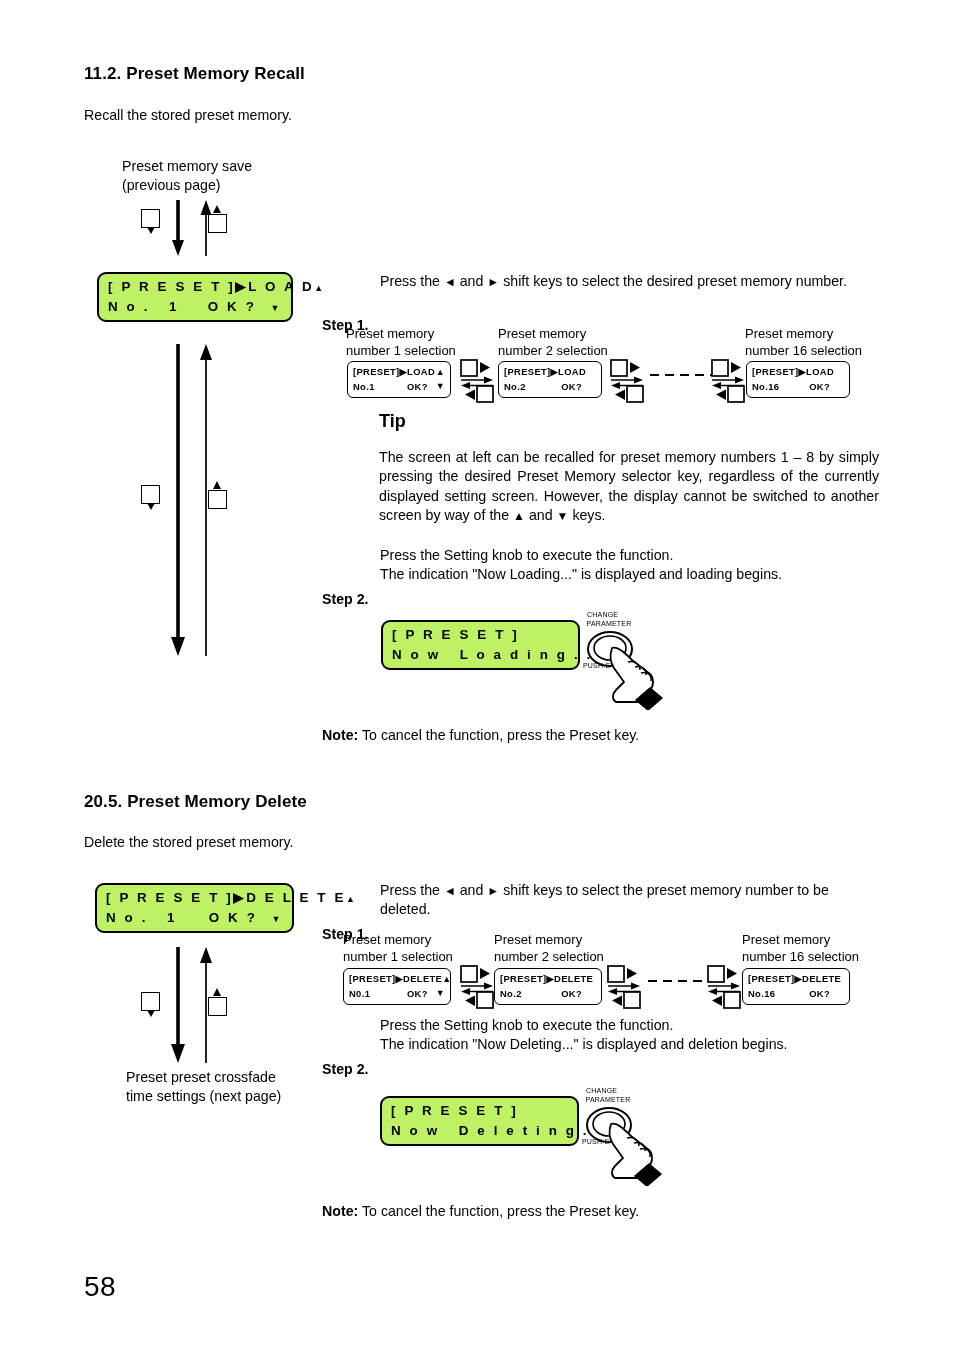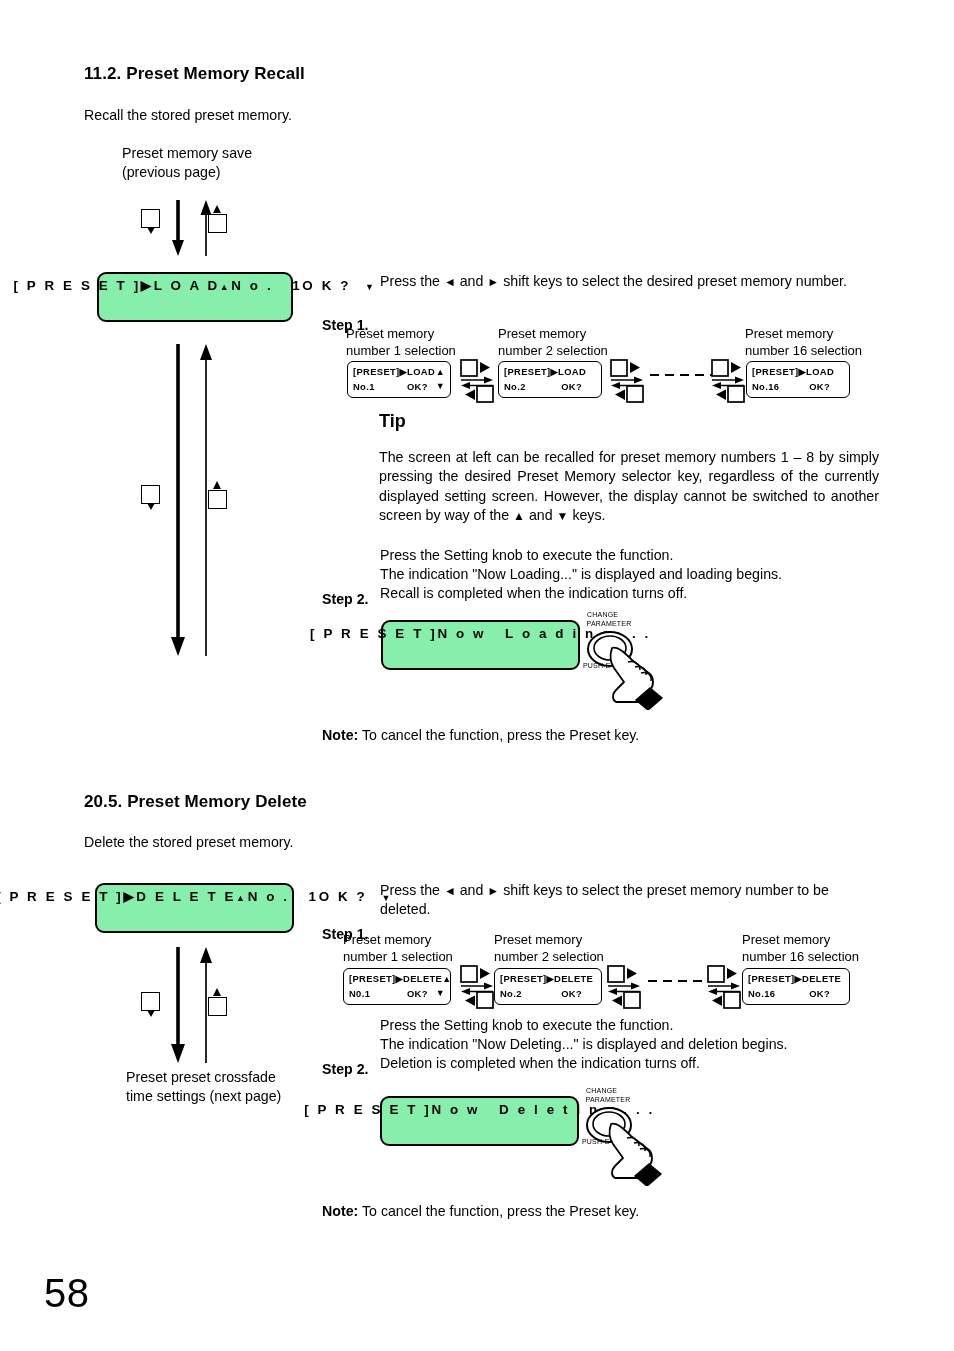--- a/index.html
+++ b/index.html
@@ -38,37 +38,38 @@
   }
   .note-label { font-weight: bold; }
   .tip-label { font-weight: bold; font-size: 18px; }
   .tip-body {
     font-size: 14.2px;
     line-height: 1.37;
     text-align: justify;
     margin-top: 18px;
   }
   .page-number {
-    font-size: 40px;
+    font-size: 28px;
     letter-spacing: 0.5px;
+    margin-left: 40px;
   }
 
   
   .step-row { display: flex; align-items: flex-start; }
   .step-row .step-label { width: 58px; flex: 0 0 58px; }
   .step-row .step-text { flex: 1; }
 
   
   .lcd {
     box-sizing: border-box;
     border: 2px solid #000;
     border-radius: 9px;
-    background: #86efac;
+    background: #bef264;
     display: flex;
-    flex-direction: row;
+    flex-direction: column;
     justify-content: center;
   }
   .lcd-big {
     width: 200px;
     height: 48px;
     padding: 2px 9px 2px 9px;
   }
   .lcd-big .lcd-line {
     font-family: "Liberation Sans", sans-serif;
     font-size: 13.4px;
@@ -118,21 +119,21 @@
   
   .arrow-glyph { font-size: 12px; }
 </style>
 </head>
 <body>
 
 <div class="abs section-heading" style="left:84px; top:64px;">11.2. Preset Memory Recall</div>
 
 <div class="abs body-text" style="left:84px; top:106px;">Recall the stored preset memory.</div>
 
-<div class="abs body-text" style="left:122px; top:144px; width:240px;">
+<div class="abs body-text" style="left:122px; top:157px; width:240px;">
   <div>Preset memory save</div>
   <div>(previous page)</div>
 </div>
 
 <svg class="abs" style="left:136px; top:198px;" width="110" height="62">
 
   <line x1="42" y1="2" x2="42" y2="48" stroke="#000" stroke-width="3.6"></line>
   <polygon points="42,58 36,42 48,42" fill="#000"></polygon>
 
   <line x1="70" y1="58" x2="70" y2="12" stroke="#000" stroke-width="1.7"></line>
@@ -286,21 +287,20 @@
   <span>and</span>
   <span class="arrow-glyph">▼</span>
   <span>keys.</span>
 </div>
 
 <div class="abs step-row body-text" style="left:322px; top:546px; width:558px;">
   <div class="step-label">Step 2.</div>
   <div class="step-text">
     <div>Press the Setting knob to execute the function.</div>
     <div>The indication "Now Loading..." is displayed and loading begins.</div>
-    <div>Recall is completed when the indication turns off.</div>
   </div>
 </div>
 
 <div class="abs lcd lcd-big lcd-wide" style="left:381px; top:620px; width:199px; height:50px;">
   <div class="lcd-line">[ P R E S E T ]</div>
   <div class="lcd-line">N o w   L o a d i n g . . .</div>
 </div>
 
 <div class="abs" style="left:587px; top:611px; width:30px; text-align:center; font-size:7px; line-height:1.25; letter-spacing:0.2px;">
   <div>CHANGE</div>
@@ -466,21 +466,20 @@
     <span>OK?</span>
     <span style="width:14px"></span>
   </div>
 </div>
 
 <div class="abs step-row body-text" style="left:322px; top:1016px; width:558px;">
   <div class="step-label">Step 2.</div>
   <div class="step-text">
     <div>Press the Setting knob to execute the function.</div>
     <div>The indication "Now Deleting..." is displayed and deletion begins.</div>
-    <div>Deletion is completed when the indication turns off.</div>
   </div>
 </div>
 
 <div class="abs lcd lcd-big" style="left:380px; top:1096px; width:199px; height:50px;">
   <div class="lcd-line">[ P R E S E T ]</div>
   <div class="lcd-line">N o w   D e l e t i n g . . .</div>
 </div>
 
 <div class="abs" style="left:586px; top:1087px; width:30px; text-align:center; font-size:7px; line-height:1.25; letter-spacing:0.2px;">
   <div>CHANGE</div>

